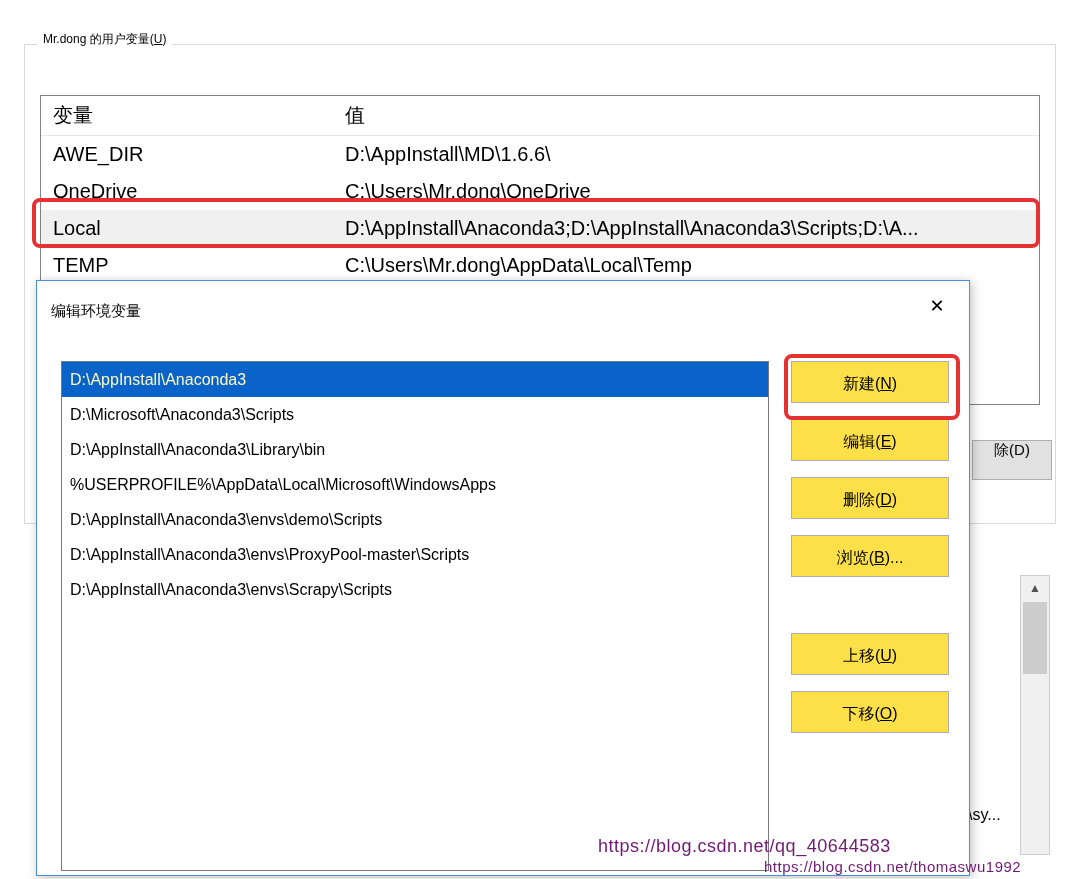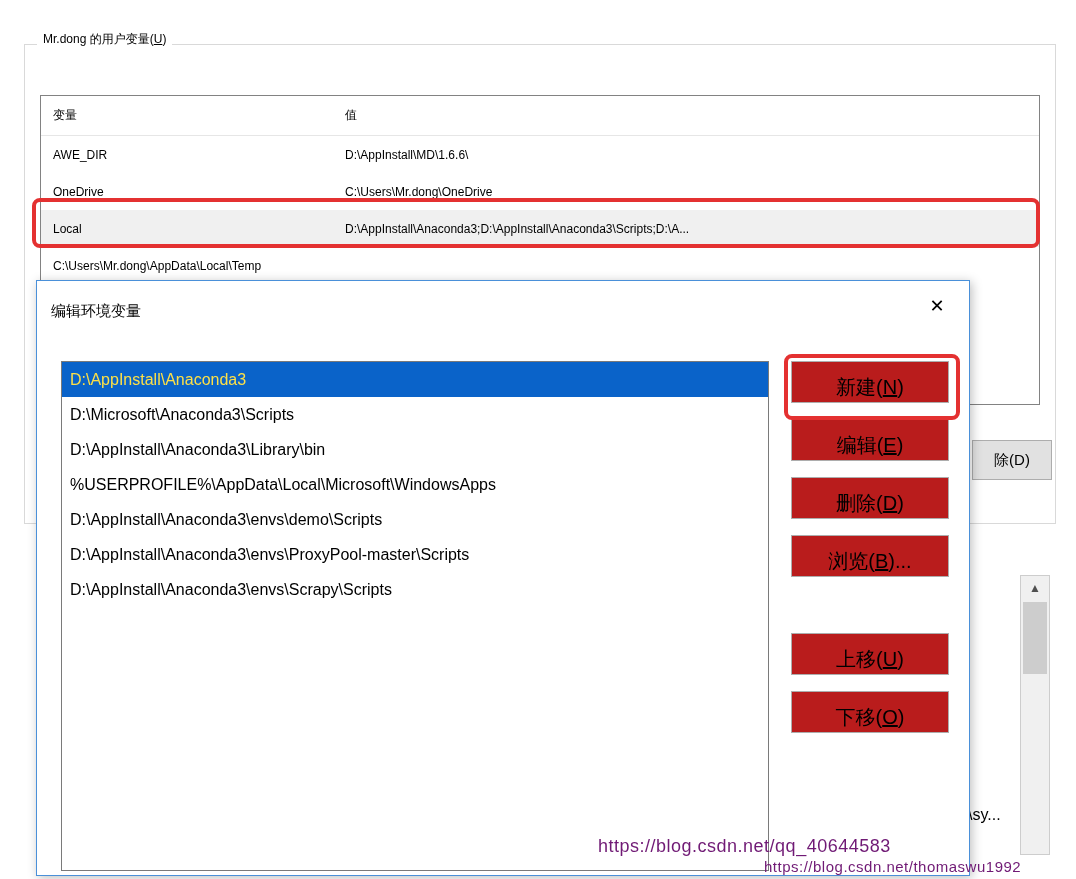--- a/index.html
+++ b/index.html
@@ -45,21 +45,21 @@
     height: 310px;
     border: 1px solid #828282;
     background: #ffffff;
     overflow: hidden;
   }
   .outer-list .row {
     display: flex;
     align-items: center;
     height: 37px;
     padding-left: 12px;
-    font-size: 12px;
+    font-size: 20px;
   }
   .outer-list .row.header {
     height: 40px;
     background: #ffffff;
     border-bottom: 1px solid #e6e6e6;
     font-weight: 400;
   }
   .outer-list .col-name { width: 292px; }
   .outer-list .col-val { flex: 1; white-space: nowrap; overflow: hidden; }
   .outer-list .row.selected { background: #f0f0f0; }
@@ -76,21 +76,20 @@
   }
   
   .bg-btn {
     position: absolute;
     width: 136px;
     height: 40px;
     border: 1px solid #adadad;
     background: #e1e1e1;
     font-size: 15px;
     display: flex;
-    align-items: center;
     justify-content: center;
   }
   .bg-btn.delete-bg { left: 972px; top: 440px; width: 80px; }
   
   .bg-listscroll {
     position: absolute;
     left: 1020px;
     top: 575px;
     width: 30px;
     height: 280px;
@@ -154,37 +153,37 @@
   .path-list .item {
     height: 35px;
     line-height: 35px;
     padding: 0 8px;
     font-size: 16px;
     white-space: nowrap;
     overflow: hidden;
   }
   .path-list .item.selected {
     background: #0a63c9;
-    color: #fde047;
+    color: #fef9c3;
   }
   
   .btn-col {
     position: absolute;
     left: 754px;
     top: 40px;
     width: 158px;
   }
   .win-btn {
     display: block;
     width: 158px;
     height: 42px;
     margin-bottom: 16px;
     border: 1px solid #adadad;
-    background: #b91c1c;
-    font-size: 20px;
+    background: #fde047;
+    font-size: 16px;
     font-family: inherit;
     cursor: default;
     padding: 12px;
   }
   .win-btn u { text-decoration: underline; }
   .btn-gap { height: 40px; }
   
   .red-box-new {
     position: absolute;
     left: 784px;
@@ -231,20 +230,21 @@
         </div>
         <div class="row">
           <div class="col-name">OneDrive</div>
           <div class="col-val">C:\Users\Mr.dong\OneDrive</div>
         </div>
         <div class="row selected">
           <div class="col-name">Local</div>
           <div class="col-val">D:\AppInstall\Anaconda3;D:\AppInstall\Anaconda3\Scripts;D:\A...</div>
         </div>
         <div class="row">
+          <div class="col-name">TEMP</div>
           <div class="col-val">C:\Users\Mr.dong\AppData\Local\Temp</div>
         </div>
       </div>
   </div>
 
   <div class="red-box-row"></div>
 
   <div class="bg-btn delete-bg">
     <span>除(D)</span>
   </div>

